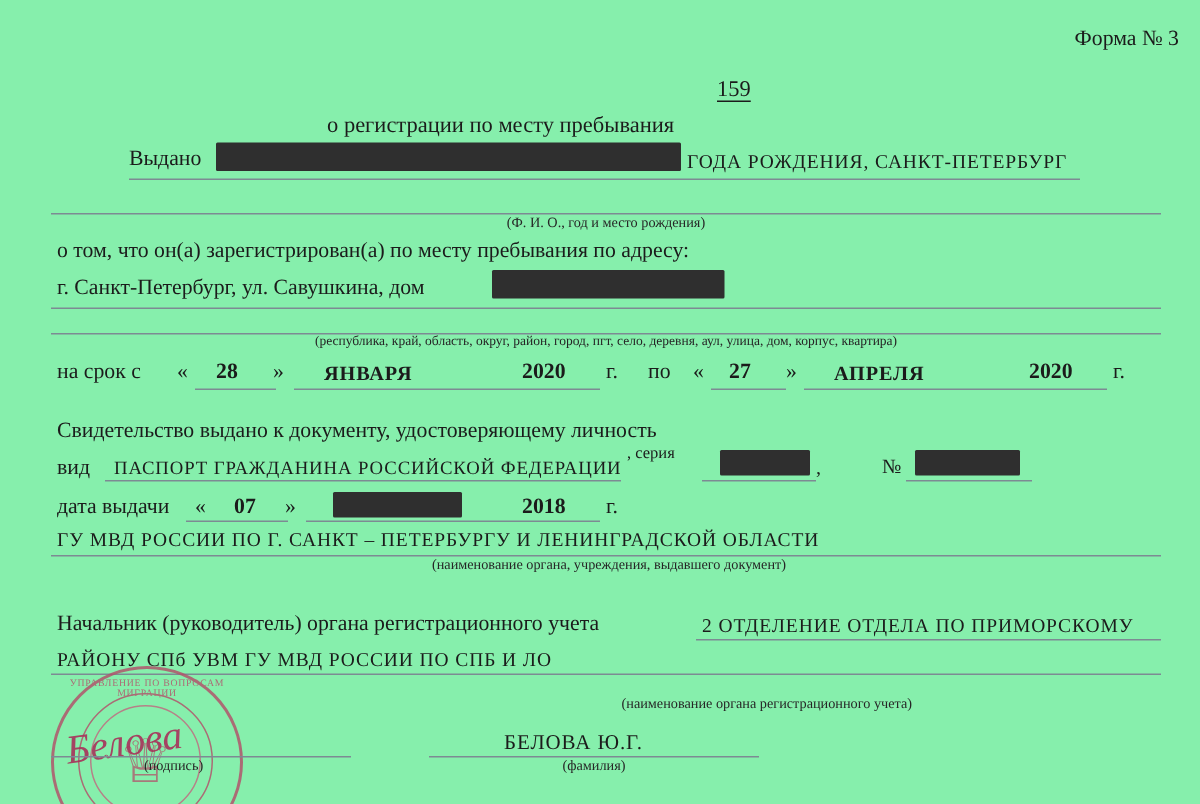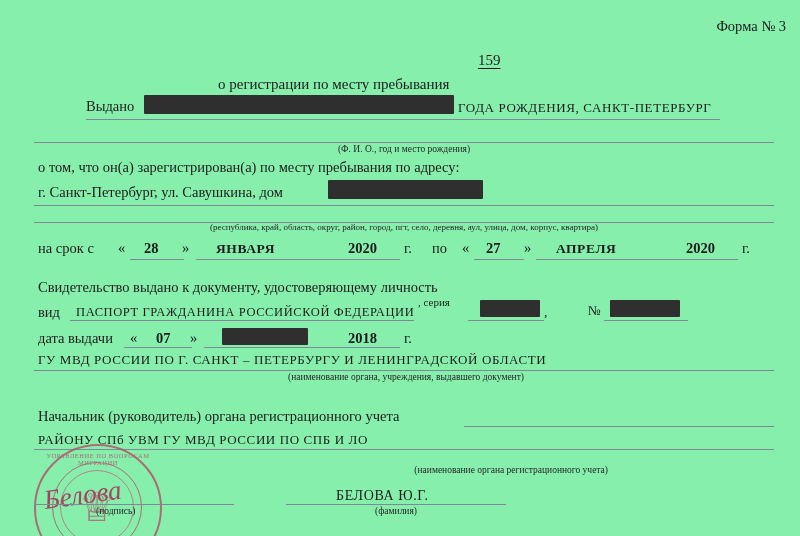--- a/index.html
+++ b/index.html
@@ -216,20 +216,21 @@
 
   <div class="line" style="left:124px; top:347px; width:68px;"></div>
   <div class="line" style="left:204px; top:347px; width:136px;"></div>
   <div class="line" style="left:340px; top:347px; width:60px;"></div>
 
   <div class="txt sp" style="left:38px; top:352px; font-size:13px;">ГУ  МВД  РОССИИ  ПО  Г. САНКТ – ПЕТЕРБУРГУ  И  ЛЕНИНГРАДСКОЙ ОБЛАСТИ</div>
   <div class="line" style="left:34px; top:370px; width:740px;"></div>
   <div class="caption" style="left:206px; top:372px; width:400px;">(наименование органа, учреждения, выдавшего документ)</div>
 
   <div class="txt" style="left:38px; top:408px; font-size:14.5px;">Начальник (руководитель) органа регистрационного учета</div>
+  <div class="txt sp" style="left:468px; top:409px; font-size:13px;">2 ОТДЕЛЕНИЕ ОТДЕЛА  ПО ПРИМОРСКОМУ</div>
   <div class="line" style="left:464px; top:426px; width:310px;"></div>
 
   <div class="txt sp" style="left:38px; top:432px; font-size:13px;">РАЙОНУ СПб УВМ  ГУ  МВД  РОССИИ  ПО  СПБ  И  ЛО</div>
   <div class="line" style="left:34px; top:449px; width:740px;"></div>
   <div class="caption" style="left:208px; top:465px; width:400px;text-align:right;">(наименование органа регистрационного учета)</div>
 
   <div class="stamp">
     <div class="stamp-inner"></div>
     <div class="stamp-inner2"></div>
     <div class="stamp-text-top">УПРАВЛЕНИЕ ПО ВОПРОСАМ МИГРАЦИИ</div>

